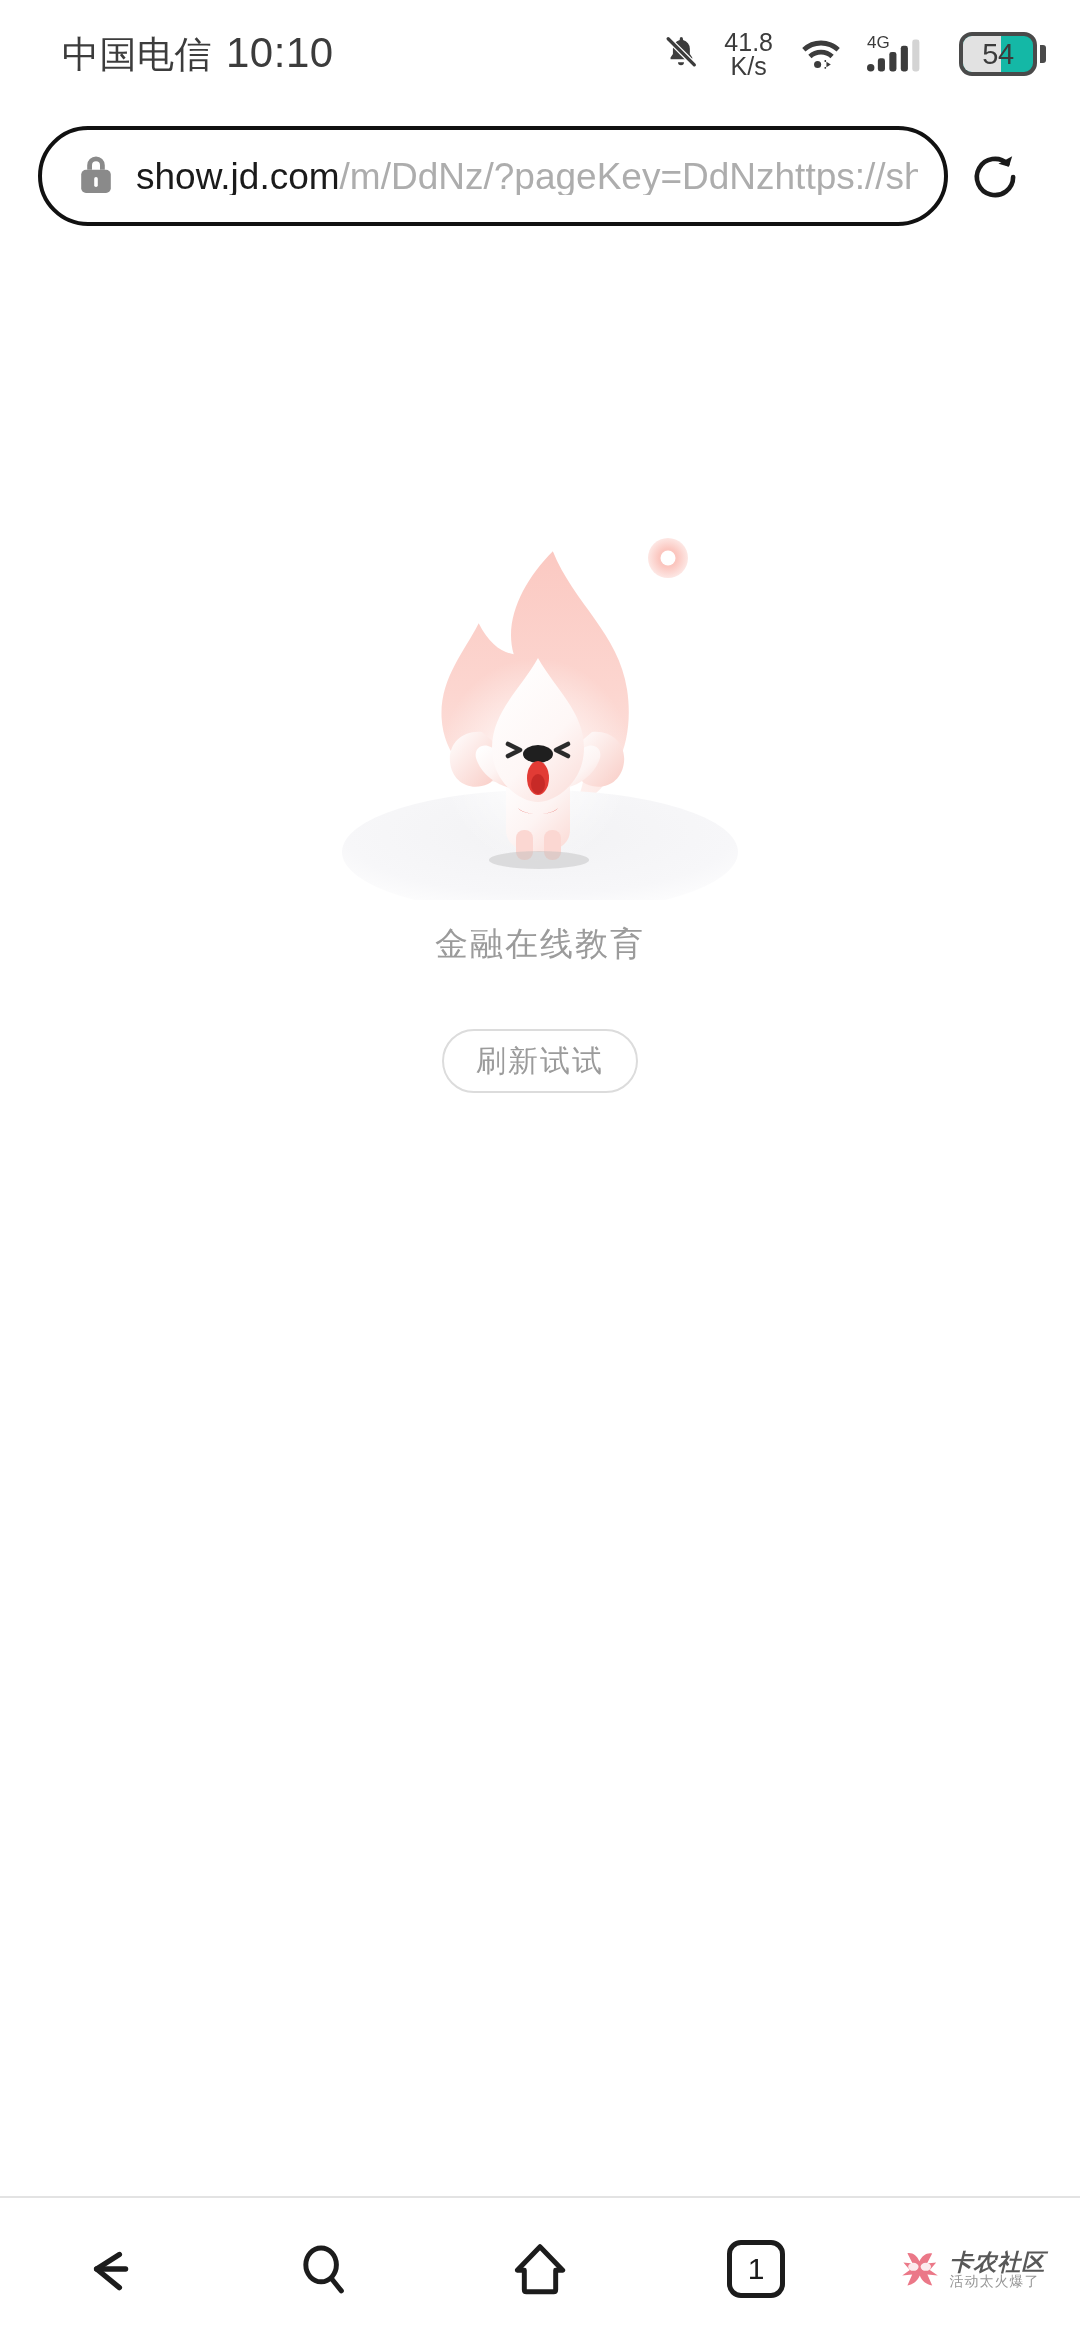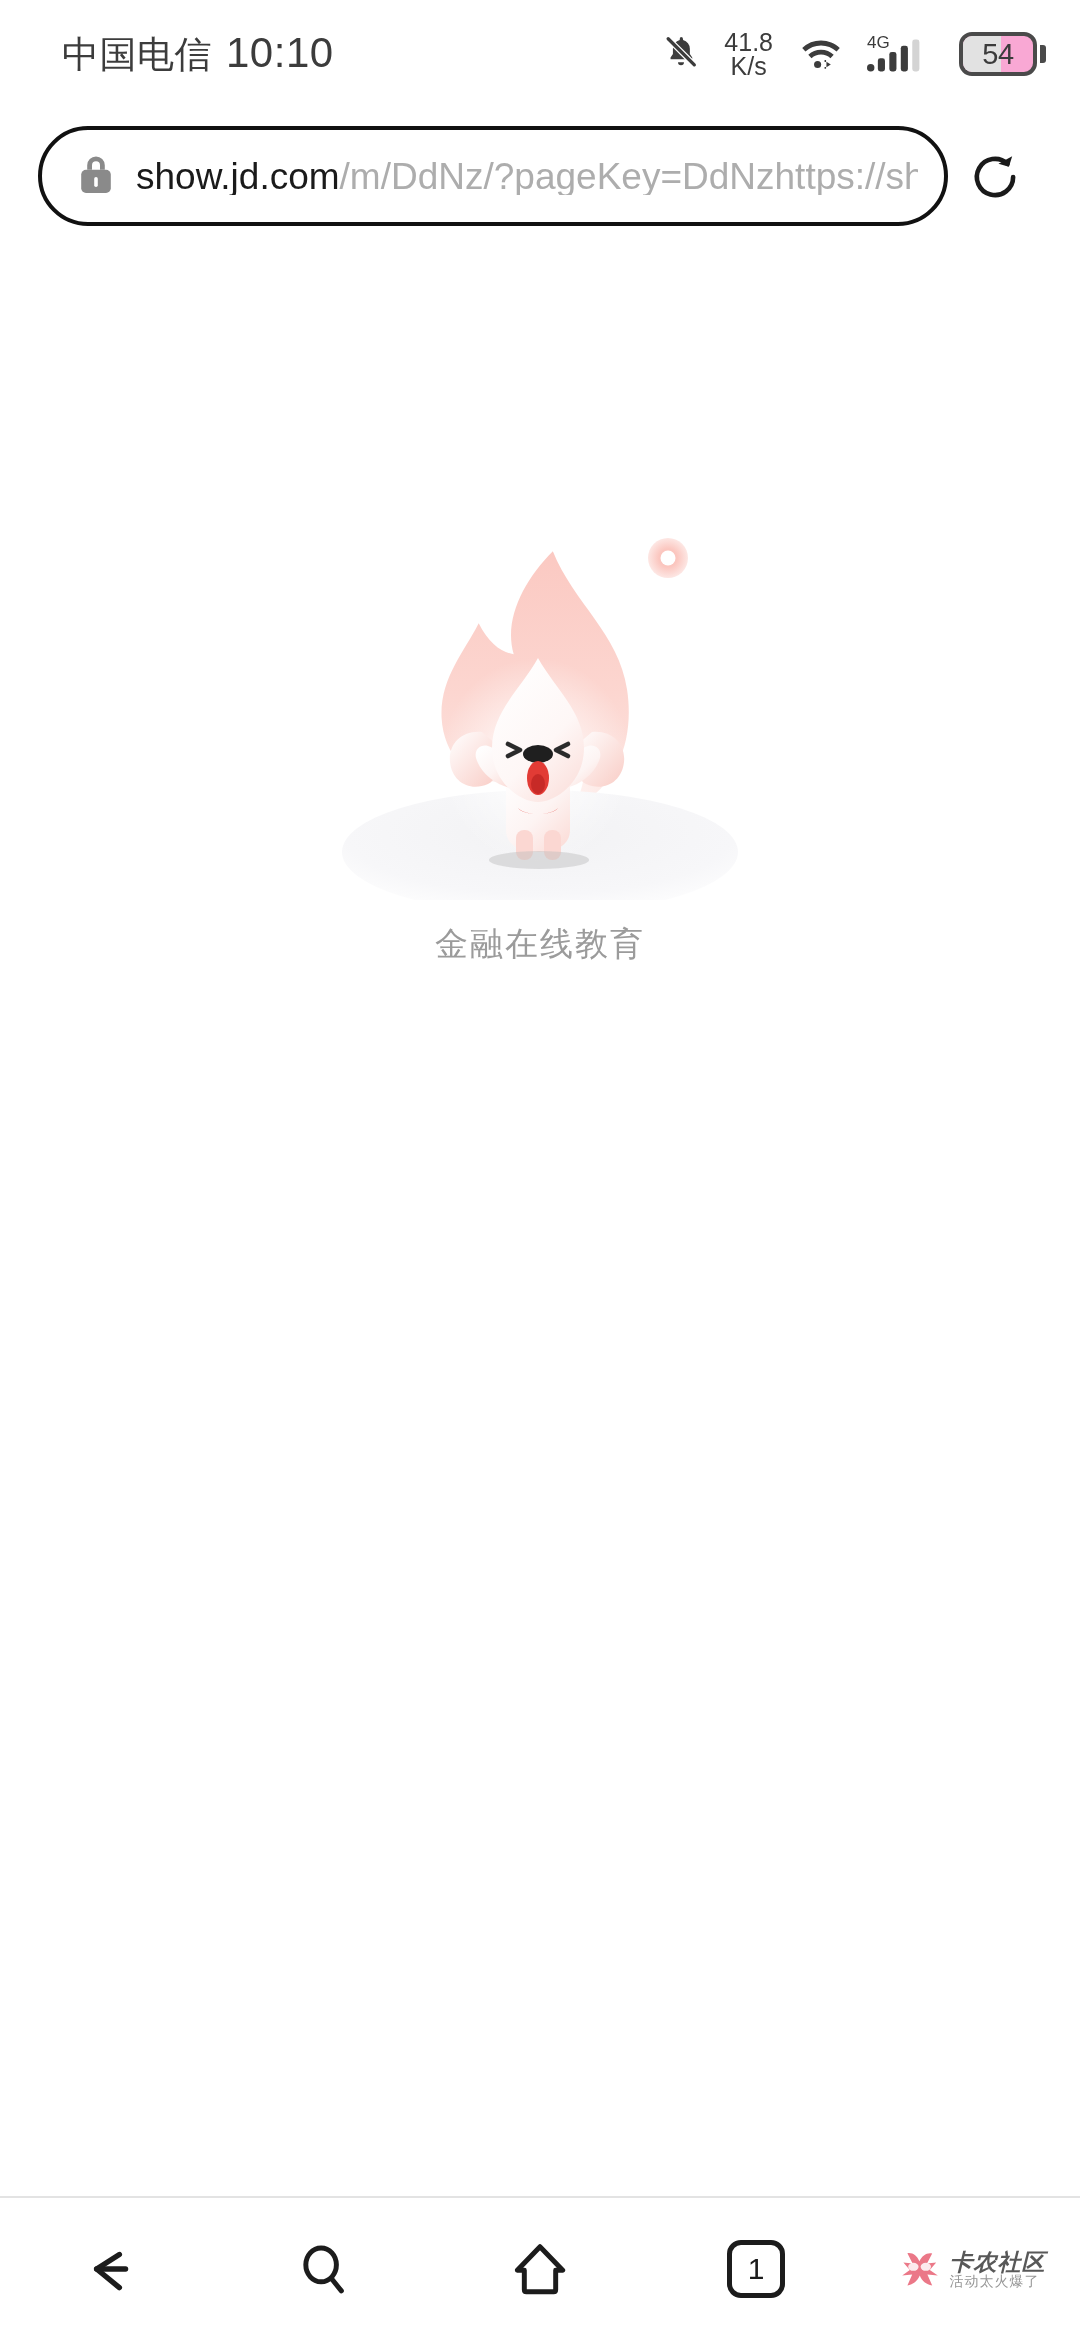--- a/index.html
+++ b/index.html
@@ -62,21 +62,21 @@
     margin-left: 6px;
   }
   #battery-shell {
     position: relative;
     width: 78px;
     height: 44px;
     border: 4px solid #4a4a4a;
     border-radius: 13px;
     box-sizing: border-box;
     overflow: hidden;
-    background: #f9a8d4;
+    background: #14b8a6;
   }
   #battery-fill {
     position: absolute;
     top: 0; left: 0; bottom: 0;
     width: 54%;
     background: #e2e2e2;
   }
   #battery-level {
     position: absolute;
     top: 0; left: 0; right: 0; bottom: 0;
@@ -418,20 +418,21 @@
         <ellipse cx="208" cy="284" rx="7" ry="10" fill="#c72a27"></ellipse>
 
         <path d="M188 308 C196 316 220 316 228 308 C222 316 194 316 188 308 Z" fill="#e23b35"></path>
 
         <ellipse cx="209" cy="360" rx="50" ry="9" fill="#bdbdbd" opacity="0.45"></ellipse>
       </svg>
     </div>
 
     <div id="error-message">金融在线教育</div>
 
+    <button id="refresh-button">刷新试试</button>
 
   </div>
 </div>
 
 <div id="bottom-nav">
 
   <div class="nav-slot">
     <svg width="62" height="62" viewBox="0 0 30 30">
       <path d="M20.5 8 L9.5 15 L20.5 24" fill="none" stroke="#1c1c1c" stroke-width="2.6" stroke-linecap="round" stroke-linejoin="round"></path>
       <path d="M9.5 15 H23.5" fill="none" stroke="#1c1c1c" stroke-width="2.6" stroke-linecap="round"></path>

